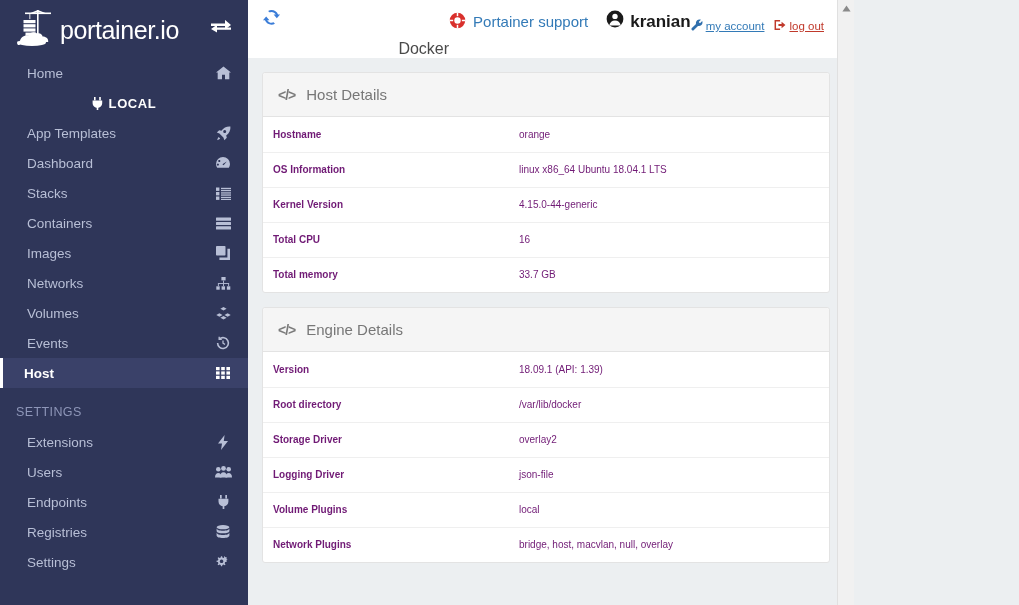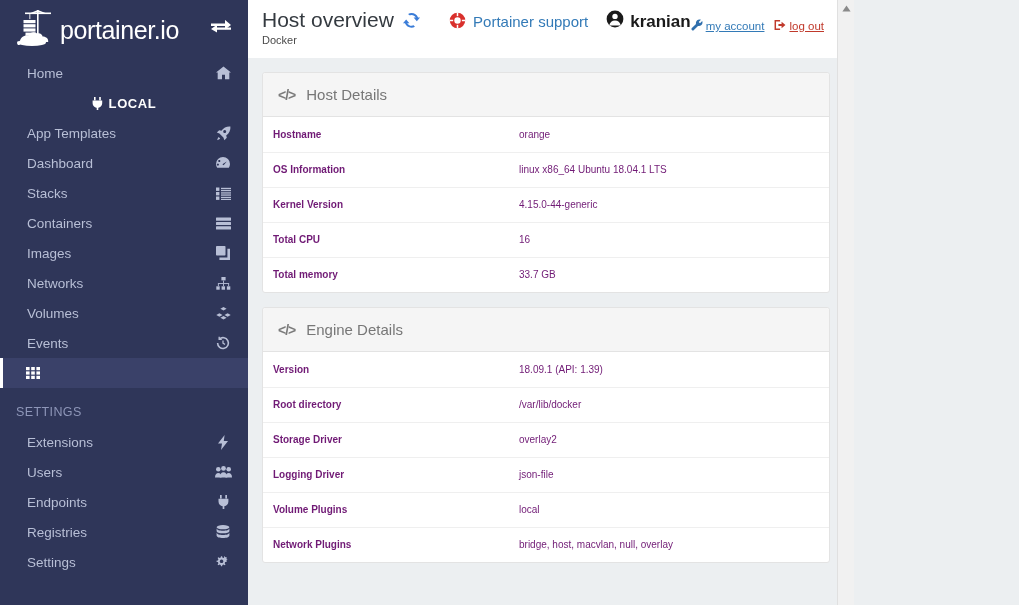--- a/index.html
+++ b/index.html
@@ -141,24 +141,25 @@
     font-size: 21px;
     color: #343a40;
     font-weight: normal;
     display: flex;
     align-items: center;
     gap: 8px;
     line-height: 1.15;
   }
   .refresh-icon { display: inline-flex; align-items: center; cursor: pointer; }
   .page-subtitle {
-    font-size: 11px;
+    font-size: 16px;
     color: #4a4a4a;
-    margin-top: 2px;
+    margin-top: 13px;
     font-weight: 500;
+    text-align: right;
   }
 
   .header-right {
     display: flex;
     flex-direction: row;
     align-items: flex-end;
     padding-top: 2px;
   }
   .header-right-top {
     display: flex;
@@ -436,20 +437,21 @@
         <span class="nav-icon">
           <svg width="14" height="14" viewBox="0 0 14 14" fill="none" stroke="currentColor" stroke-width="1.6">
             <path d="M1.6 7 A5.4 5.4 0 1 0 3.4 3"></path>
             <path d="M3.2 0.8 L3.2 3.4 L5.8 3.4" stroke-width="1.4"></path>
             <path d="M7 4.4 L7 7.2 L9 8.4" stroke-width="1.3"></path>
           </svg>
         </span>
       </div>
 
       <div class="nav-item active">
+        <span class="nav-label">Host</span>
         <span class="nav-icon">
           <svg width="14" height="12" viewBox="0 0 14 12" fill="currentColor">
             <rect x="0" y="0" width="3.6" height="3.2"></rect>
               <rect x="5.2" y="0" width="3.6" height="3.2"></rect>
               <rect x="10.4" y="0" width="3.6" height="3.2"></rect>
             <rect x="0" y="4.4" width="3.6" height="3.2"></rect>
               <rect x="5.2" y="4.4" width="3.6" height="3.2"></rect>
               <rect x="10.4" y="4.4" width="3.6" height="3.2"></rect>
             <rect x="0" y="8.8" width="3.6" height="3.2"></rect>
               <rect x="5.2" y="8.8" width="3.6" height="3.2"></rect>
@@ -519,21 +521,20 @@
       </div>
 
     </div>
   </div>
 
   <div id="main">
 
     <div class="page-header">
       <div class="header-left">
         <div class="page-title">
-          <span>Host overview</span>
           <span class="refresh-icon">
             <svg width="19" height="19" viewBox="0 0 20 20" fill="#3b7dd8">
               <path d="M10 2.2 C13.1 2.2 15.8 4.1 16.9 6.8 L19 6.8 L15.6 10.8 L12.2 6.8 L14.5 6.8 C13.6 5.2 11.9 4.1 10 4.1 C9.2 4.1 8.5 4.3 7.8 4.6 L6.4 3.2 C7.5 2.6 8.7 2.2 10 2.2 Z"></path>
               <path d="M10 17.5 C6.9 17.5 4.2 15.6 3.1 12.9 L1 12.9 L4.4 8.9 L7.8 12.9 L5.5 12.9 C6.4 14.5 8.1 15.6 10 15.6 C10.8 15.6 11.5 15.4 12.2 15.1 L13.6 16.5 C12.5 17.1 11.3 17.5 10 17.5 Z"></path>
             </svg>
           </span>
         </div>
         <div class="page-subtitle">Docker</div>
       </div>
 

